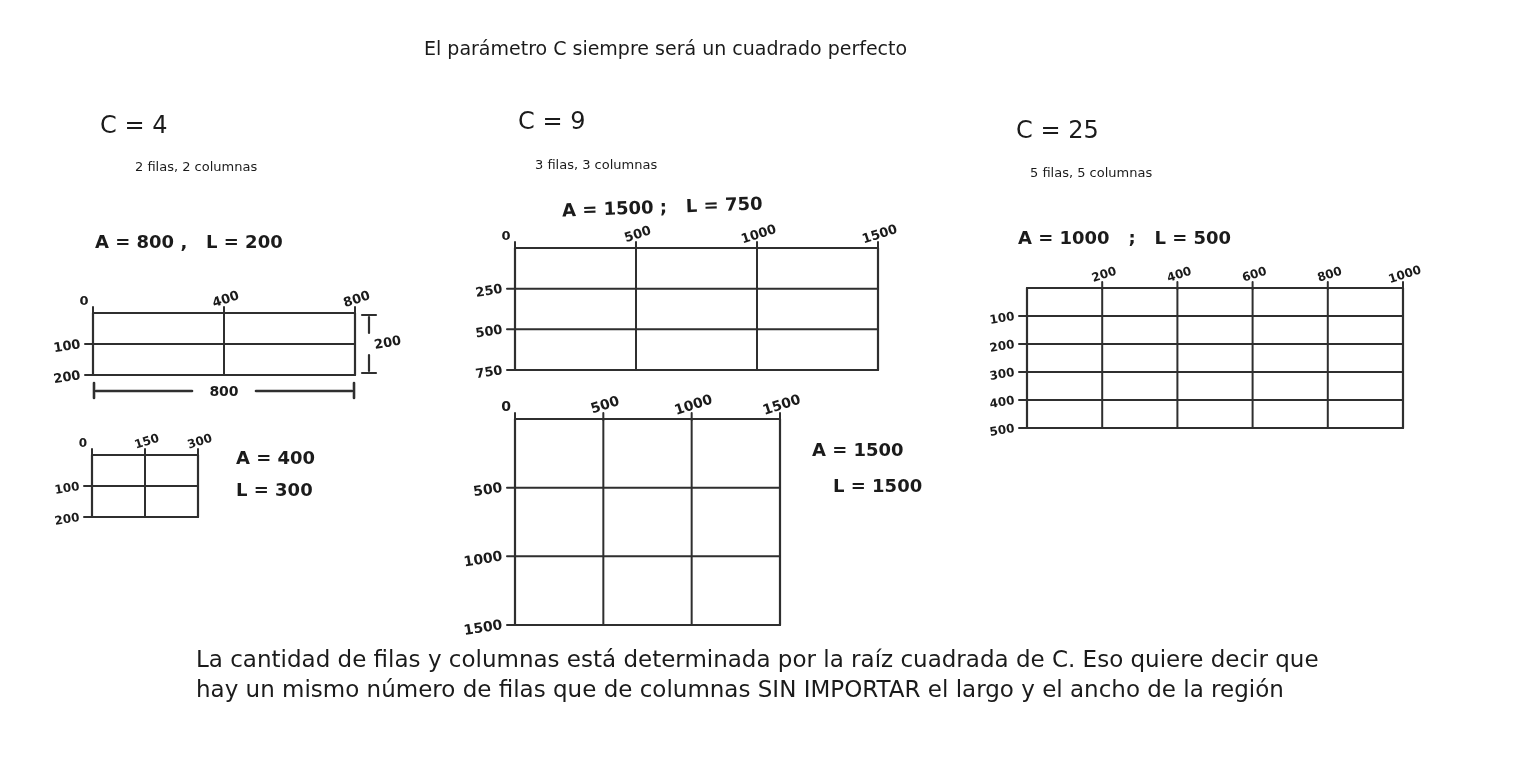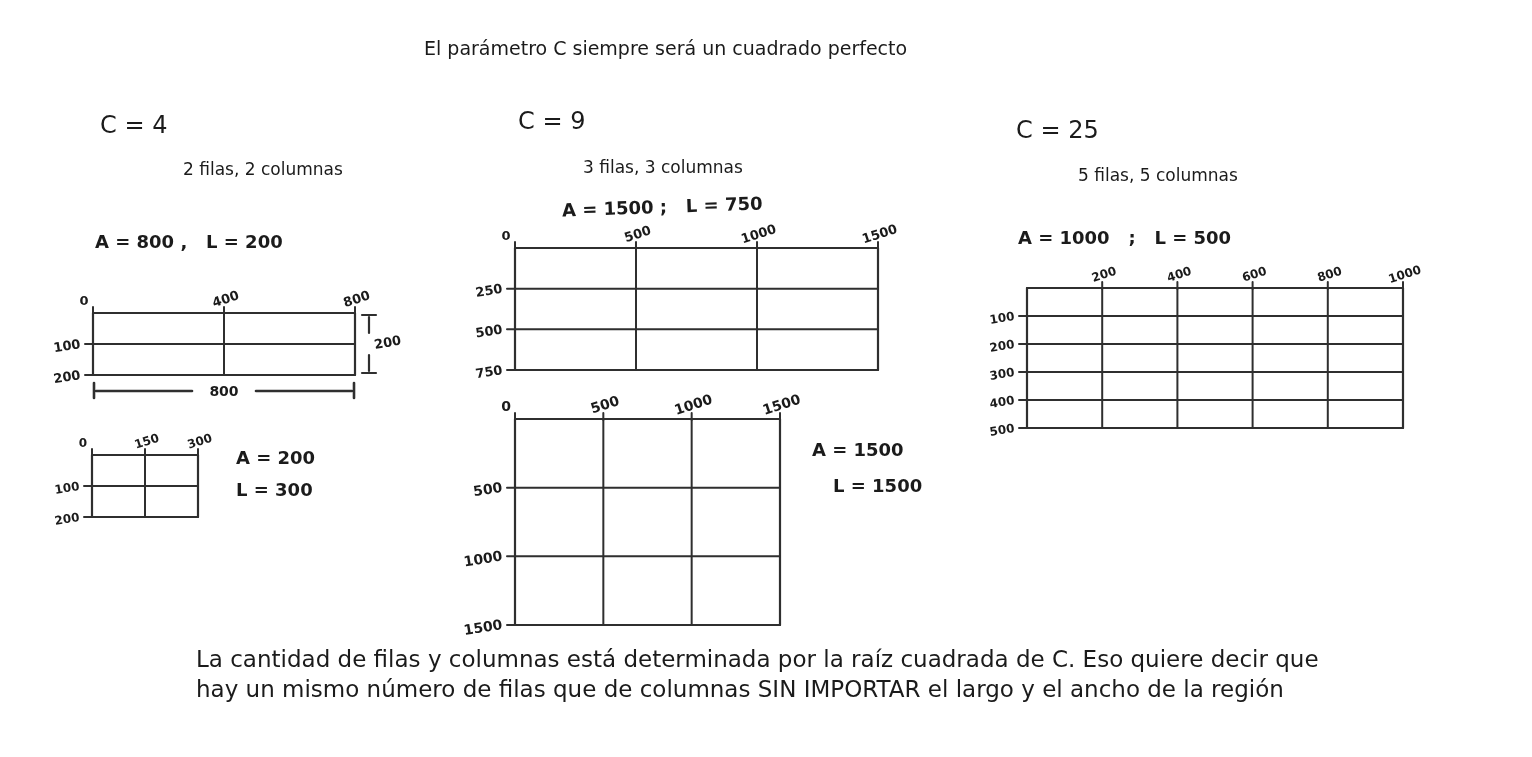--- a/index.html
+++ b/index.html
@@ -3,21 +3,21 @@
 <meta charset="utf-8">
 <style>
   html,body{margin:0;padding:0;background:#ffffff;}
   #stage{
     position:relative;width:1532px;height:757px;background:#ffffff;
     font-family:"DejaVu Sans","Liberation Sans",sans-serif;color:#1b1b1b;overflow:hidden;
   }
   .txt{position:absolute;white-space:pre;color:#1b1b1b;line-height:1.15;}
   .title{font-size:19px;}
   .h{font-size:24px;text-align:center;}
-  .sub{font-size:17px;margin-left:48px;}
+  .sub{font-size:13px;}
   .params{font-size:18px;font-weight:bold;}
   .note{font-size:18px;font-weight:bold;}
   .footer-line{font-size:23px;}
   .grid-svg{position:absolute;overflow:visible;}
   .grid-svg text{font-family:"DejaVu Sans","Liberation Sans",sans-serif;}
 
   #title{left:424px;top:38px;}
   #c4-heading{left:100px;top:112px;}
   #c4-sub{left:135px;top:160px;}
   #c4-params{left:95px;top:232px;text-align:center;}
@@ -37,21 +37,21 @@
 </head>
 <body>
 
 <div id="stage">
 
   <div id="title" class="txt title">El parámetro C siempre será un cuadrado perfecto</div>
 
   <div id="c4-heading" class="txt h">C = 4</div>
   <div id="c4-sub" class="txt sub">2 filas, 2 columnas</div>
   <div id="c4-params" class="txt params">A = 800 ,   L = 200</div>
-  <div id="c4b-a" class="txt note">A = 200</div>
+  <div id="c4b-a" class="txt note">A = 400</div>
   <div id="c4b-l" class="txt note">L = 300</div>
 
   <div id="c9-heading" class="txt h">C = 9</div>
   <div id="c9-sub" class="txt sub">3 filas, 3 columnas</div>
   <div id="c9-params" class="txt params">A = 1500 ;   L = 750</div>
   <div id="c9b-a" class="txt note">A = 1500</div>
   <div id="c9b-l" class="txt note">L = 1500</div>
 
   <div id="c25-heading" class="txt h">C = 25</div>
   <div id="c25-sub" class="txt sub">5 filas, 5 columnas</div>

